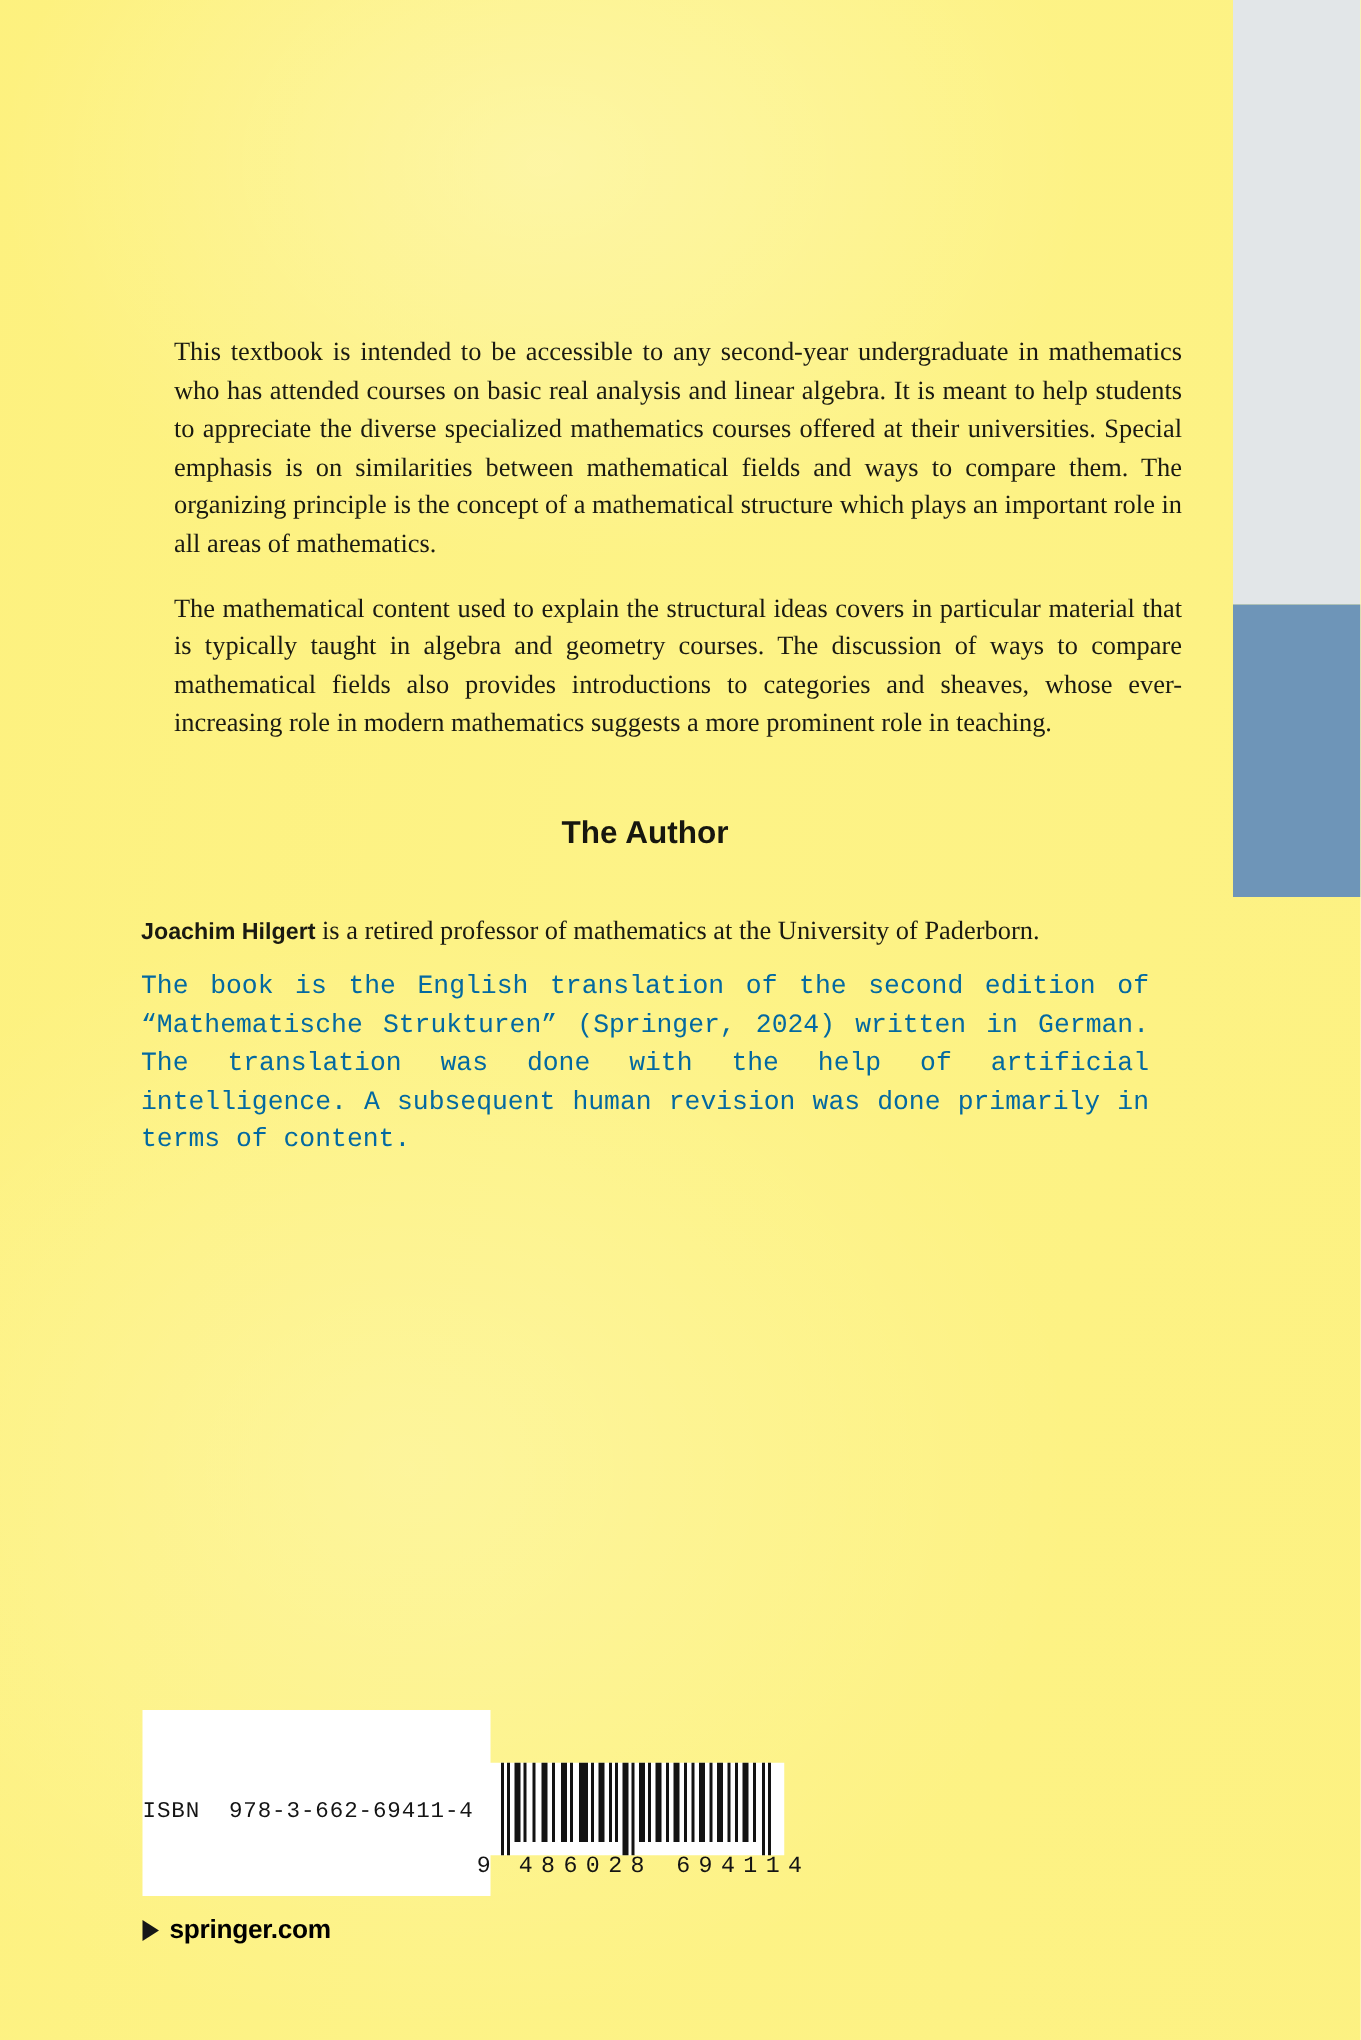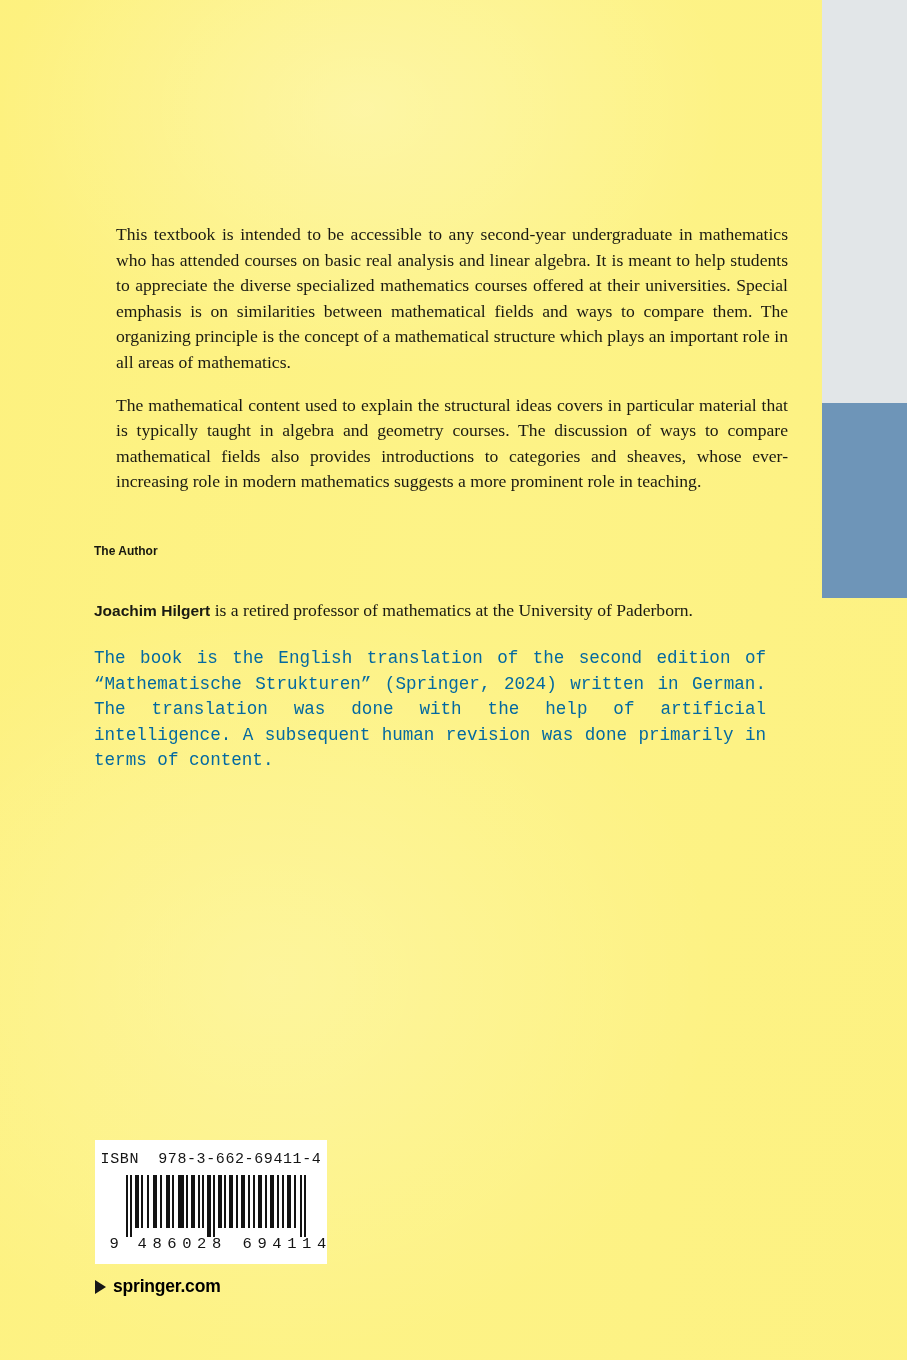--- a/index.html
+++ b/index.html
@@ -106,24 +106,25 @@
 
   .author-section {
     position: absolute;
     left: 94px;
     top: 544px;
     width: 672px;
     color: #1a1a12;
   }
   .author-heading {
     font-family: "Liberation Sans", sans-serif;
-    font-size: 12px;
+    font-size: 21px;
     font-weight: 700;
     color: #17170f;
     margin-bottom: 3px;
+    text-align: center;
   }
   .author-bio {
     font-family: "Liberation Serif", serif;
     font-size: 17.6px;
     line-height: 25.6px;
     margin-top: 40px;
   }
   .author-bio .nm {
     font-family: "Liberation Sans", sans-serif;
     font-size: 15.5px;
@@ -141,22 +142,23 @@
 
   
   .barcode-box {
     position: absolute;
     left: 95px;
     top: 1140px;
     width: 232px;
     height: 124px;
     background: #ffffff;
     display: flex;
-    flex-direction: column;
+    flex-direction: row;
     align-items: center;
+    justify-content: space-between;
   }
   .isbn-text {
     font-family: "Liberation Mono", monospace;
     font-size: 15px;
     letter-spacing: 0.6px;
     color: #141414;
     margin-top: 11px;
     white-space: pre;
   }
   .bars-wrap {

